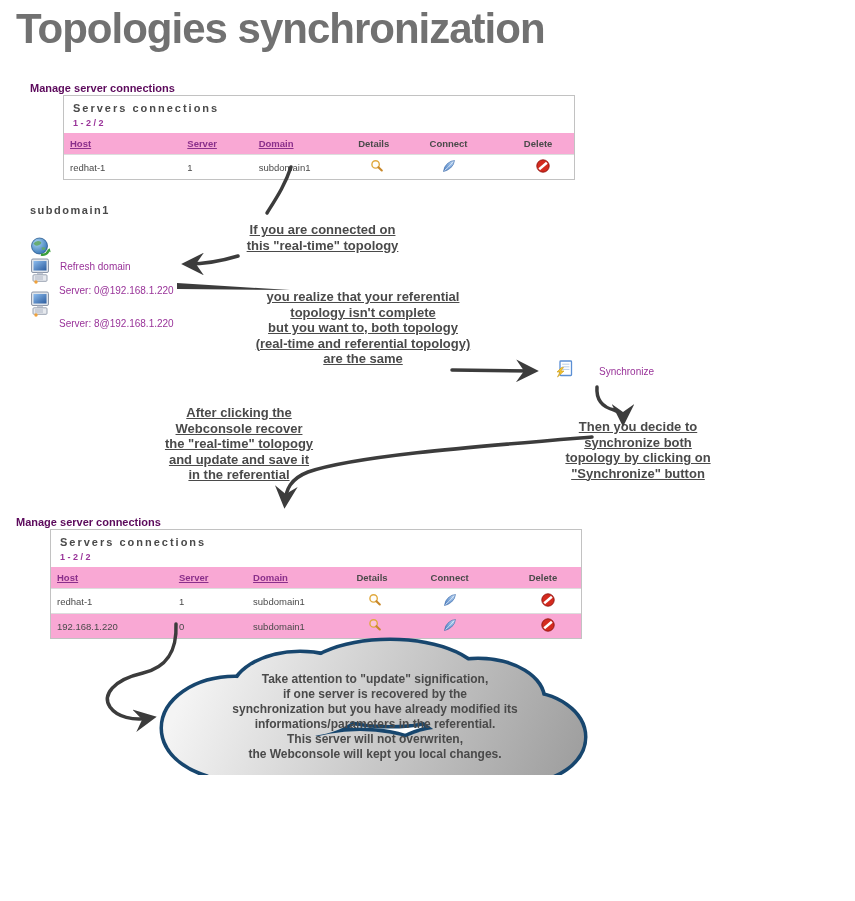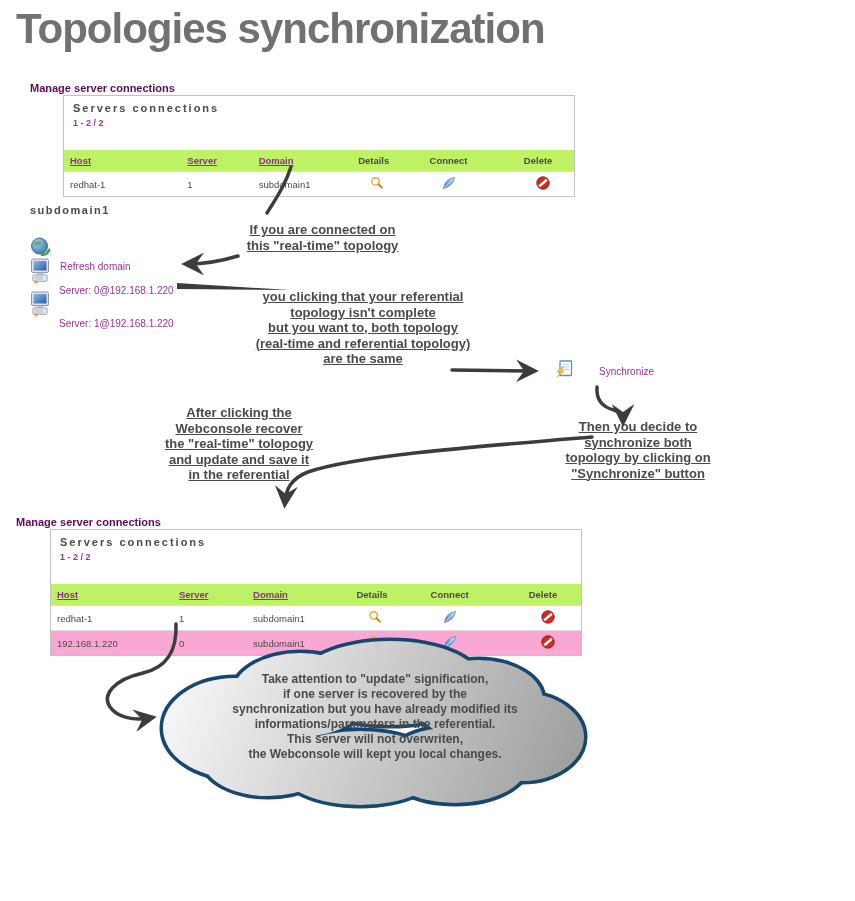--- a/index.html
+++ b/index.html
@@ -1,29 +1,29 @@
 <!DOCTYPE html>
 <html><head>
 <meta charset="utf-8">
 <style>
   * { margin:0; padding:0; box-sizing:border-box; }
   html,body { background:#fff; }
-  .page { position:relative; width:855px; height:901px; background:#fff; overflow:hidden;
+  .page { position:relative; width:855px; height:775px; background:#fff; overflow:hidden;
           font-family:"Liberation Sans",sans-serif;border-radius:26px; }
 
   h1.title { position:absolute; left:16px; top:6px; font:bold 42px/46px "Liberation Sans",sans-serif;
              color:#717171; letter-spacing:-1px; }
 
   .sec-label { position:absolute; font:bold 11px "Liberation Sans",sans-serif; color:#5c0a5c; z-index:2; }
 
   .tbl { position:absolute; border:1px solid #c2c2c2; background:#fff; z-index:2;margin-left:35px; }
   .tbl-title { font:bold 11px "Liberation Sans",sans-serif; letter-spacing:2px; color:#4a4a4a; padding:6px 9px 1px; }
-  .tbl-pag  { font:bold 9px "Liberation Sans",sans-serif; color:#993399; padding:3px 9px 22px; }
+  .tbl-pag  { font:bold 9px "Liberation Sans",sans-serif; color:#993399; padding:3px 9px 5px; }
   .tbl table { width:100%; border-collapse:collapse; table-layout:fixed; }
-  .tbl th { background:#bef264; text-align:left; font:bold 9.5px "Liberation Sans",sans-serif;
+  .tbl th { background:#f9a8d4; text-align:left; font:bold 9.5px "Liberation Sans",sans-serif;
             padding:5px 6px; }
   .tbl th.link { color:#8b2f8b; text-decoration:underline; cursor:pointer; }
   .tbl th.plain { color:#4a4a4a; }
   .tbl td { font:9.5px "Liberation Sans",sans-serif; color:#4a4a4a; padding:4px 6px;
             border-top:1px solid #dddddd; height:19px; vertical-align:middle; }
   .tbl tr.alt td { background:#f9a8d4; }
   .icon-cell { padding-left:18px !important; }
   .ic { display:inline-block; vertical-align:middle; cursor:pointer; }
 
   .tree-domain { position:absolute; font:bold 11px "Liberation Sans",sans-serif; letter-spacing:1.5px;
@@ -153,27 +153,27 @@
       <svg width="20" height="27" viewBox="0 0 20 27">
         <rect x="1.5" y="1" width="17" height="13.5" rx="1.5" fill="#dfe4ea" stroke="#8c96a8"></rect>
         <rect x="3.5" y="3" width="13" height="9.5" fill="url(#scrGrad)"></rect>
         <rect x="7" y="14.8" width="6" height="2" fill="#c3c9d4"></rect>
         <rect x="3" y="16.8" width="14" height="6.5" rx="1" fill="#e6e9ee" stroke="#9aa3b2"></rect>
         <rect x="5" y="18.4" width="8" height="1.2" fill="#b8bfcc"></rect>
         <rect x="5" y="20.4" width="8" height="1.2" fill="#b8bfcc"></rect>
         <circle cx="6" cy="24" r="1.7" fill="#f0a13a"></circle>
       </svg>
     </span>
-    <span class="tlabel">Server: 1@192.168.1.220</span>
+    <span class="tlabel">Server: 8@192.168.1.220</span>
   </div>
 
   <div class="note" style="left:190px; top:222px; width:265px;">If you are connected on
 this "real-time" topology</div>
 
-  <div class="note" style="left:242px; top:289px; width:242px;">you clicking that your referential
+  <div class="note" style="left:242px; top:289px; width:242px;">you realize that your referential
 topology isn't complete
 but you want to, both topology
 (real-time and referential topology)
 are the same</div>
 
   <div class="note" style="left:545px; top:419px; width:186px;">Then you decide to
 synchronize both
 topology by clicking on
 "Synchronize" button</div>
 

